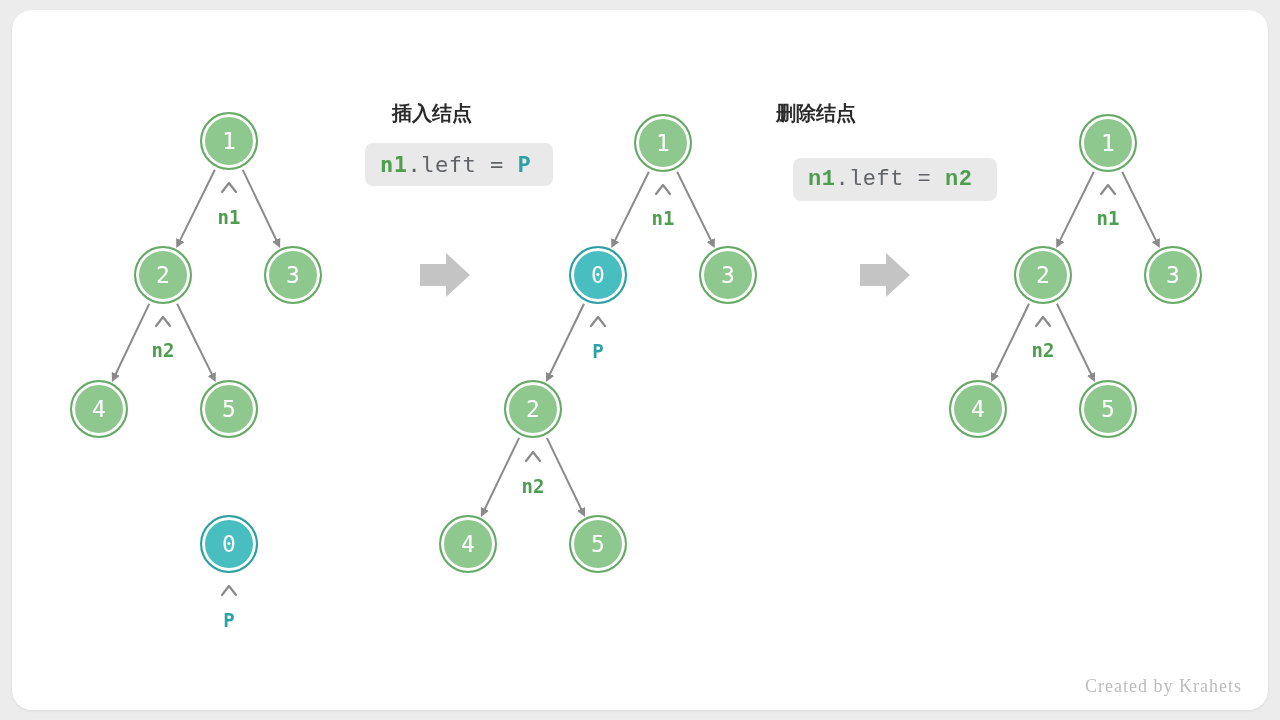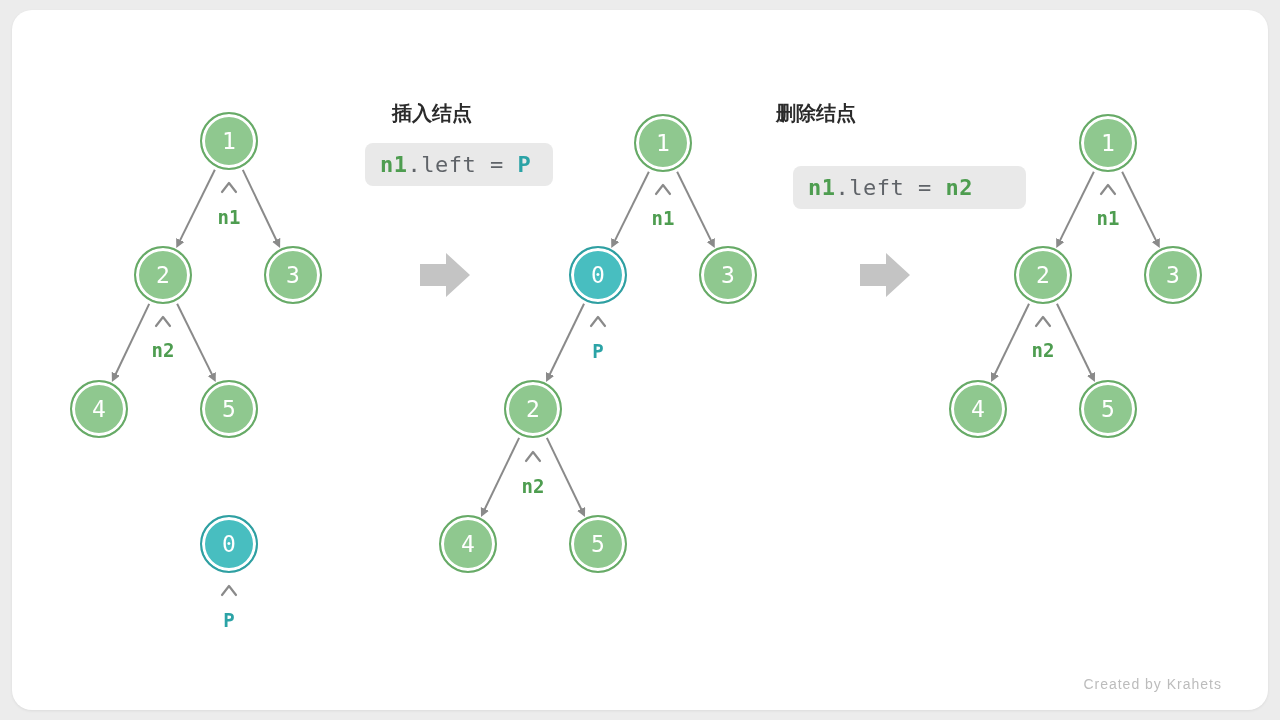--- a/index.html
+++ b/index.html
@@ -78,23 +78,23 @@
     color: var(--code-plain);
     white-space: pre;
     box-sizing: border-box;
   }
   .code-line { white-space: pre; }
   .tok-plain { color: var(--code-plain); }
   .tok-green { color: var(--label-green); font-weight: bold; }
   .tok-teal  { color: var(--label-teal);  font-weight: bold; }
   .footer {
     position: absolute;
-    right: 58px; top: 676px;
-    font-family: Liberation Sans, sans-serif;
-    font-size: 14px;
+    right: 38px; top: 676px;
+    font-family: Liberation Serif, serif;
+    font-size: 18px;
     letter-spacing: 1px;
     color: var(--footer-color);
   }
 </style>
 </head>
 <body>
 
 <div class="card"></div>
 
 <svg id="diagram-svg" class="layer">
@@ -153,15 +153,15 @@
     <div class="node green" style="left: 949px; top: 380px;">4</div>
     <div class="node green" style="left: 1079px; top: 380px;">5</div>
     <div class="ptr-label" style="left: 1108px; top: 218px; color: rgb(78, 157, 80);">n1</div>
     <div class="ptr-label" style="left: 1043px; top: 350px; color: rgb(78, 157, 80);">n2</div>
   </div>
 
 <div class="panel-title" style="left:368px; top:102px;margin-left:24px;">插入结点</div>
 <div class="panel-title" style="left:776px; top:102px;">删除结点</div>
 
 <div class="code-box" style="left:365px; top:143px; width:188px;"><div class="code-line"><span class="tok-green">n1</span><span class="tok-plain">.left = </span><span class="tok-teal">P</span></div></div>
-<div class="code-box" style="left:793px; top:166px; width:233px;"><div class="code-line"><span class="tok-green">n1</span><span class="tok-plain">.left = </span><span class="tok-green">n2</span></div></div>
+<div class="code-box" style="left:793px; top:158px; width:204px;font-family:Liberation Mono, monospace;"><div class="code-line"><span class="tok-green">n1</span><span class="tok-plain">.left = </span><span class="tok-green">n2</span></div></div>
 
 <div class="footer">Created by Krahets</div>
 
 </body></html>

